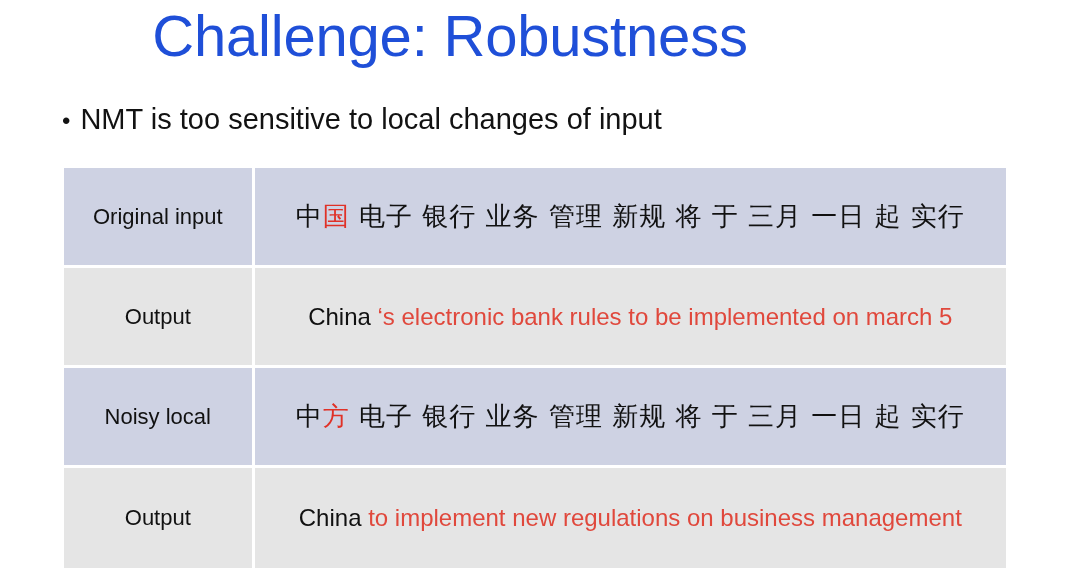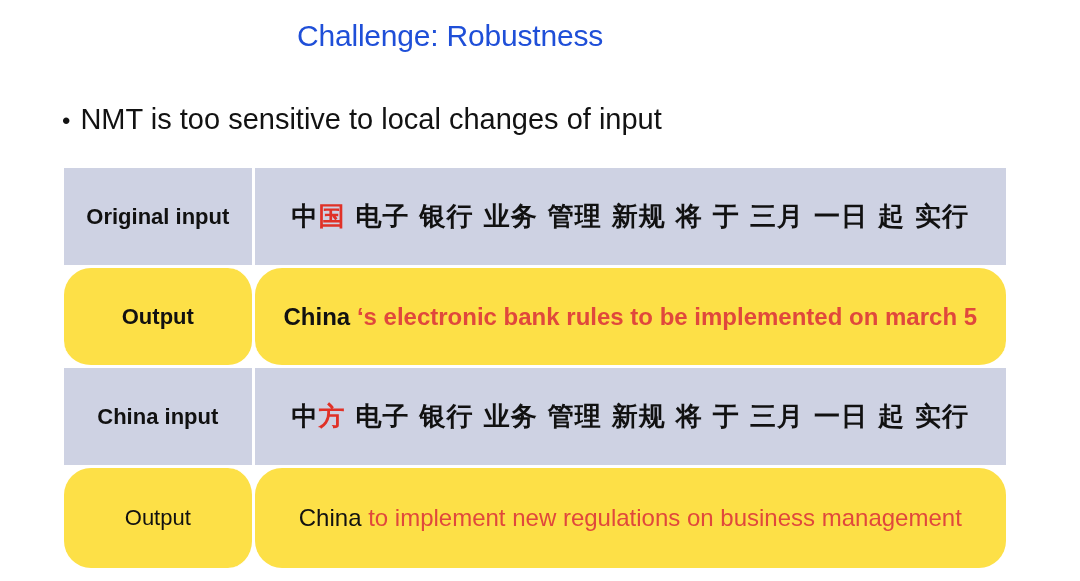--- a/index.html
+++ b/index.html
@@ -16,21 +16,21 @@
     -webkit-font-smoothing: antialiased;
   }
 
   
   .slide-title {
     position: absolute;
     top: 8px;
     left: 0;
     width: 900px;
     text-align: center;
-    font-size: 30px;
+    font-size: 58px;
     line-height: 56px;
     font-weight: 400;
     color: #1f4fd8;
     letter-spacing: -0.2px;
     white-space: nowrap;
   }
 
   
   .bullet-row {
     position: absolute;
@@ -65,40 +65,39 @@
     border-spacing: 0;
     table-layout: fixed;
   }
   table.data-table td {
     padding: 0;
     vertical-align: middle;
     height: 100px;
     box-sizing: border-box;
   }
   tr.row-dark td { background: #ced2e3; }
-  tr.row-light td { background: #fde047; border-radius: 27px; }
+  tr.row-light td { background: #e5e5e5; }
 
   td.col-label {
     width: 190px;
     text-align: center;
     border-right: 3px solid #ffffff;
     font-size: 22px;
     color: #111111;
   }
   td.col-value {
     width: 749px;
     text-align: center;
     font-size: 24px;
     color: #111111;
     padding: 0 12px;
     margin-left: 32px;
   }
   tr.row-sep td {
     border-bottom: 3px solid #ffffff;
-    font-weight: bold;
   }
 
   .zh {
     font-family: "DejaVu Sans", "Liberation Sans", sans-serif;
     font-size: 26px;
     letter-spacing: 1px;
     color: #111111;
   }
   .zh .hl { color: #e03127; }
   .en { font-size: 24px; color: #111111; }
@@ -126,21 +125,21 @@
       </tr>
 
       <tr class="row-light row-sep">
         <td class="col-label">Output</td>
         <td class="col-value">
           <span class="en"><span>China </span><span class="hl">‘s electronic bank rules to be implemented on march 5</span><span></span></span>
         </td>
       </tr>
 
       <tr class="row-dark row-sep">
-        <td class="col-label">China input</td>
+        <td class="col-label">Noisy local</td>
         <td class="col-value">
           <span class="zh"><span>中</span><span class="hl">方</span><span> 电子 银行 业务 管理 新规 将 于 三月 一日 起 实行</span></span>
         </td>
       </tr>
 
       <tr class="row-light">
         <td class="col-label">Output</td>
         <td class="col-value">
           <span class="en"><span>China </span><span class="hl">to implement new regulations on business management</span><span></span></span>
         </td>

